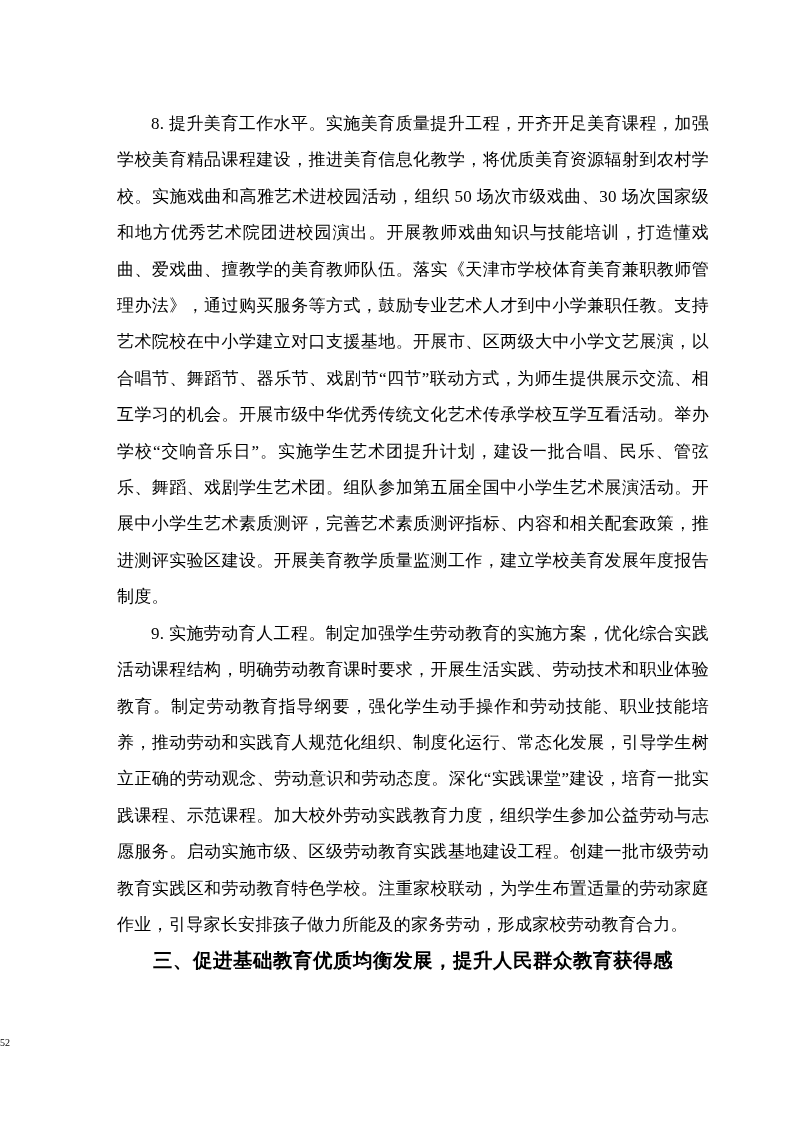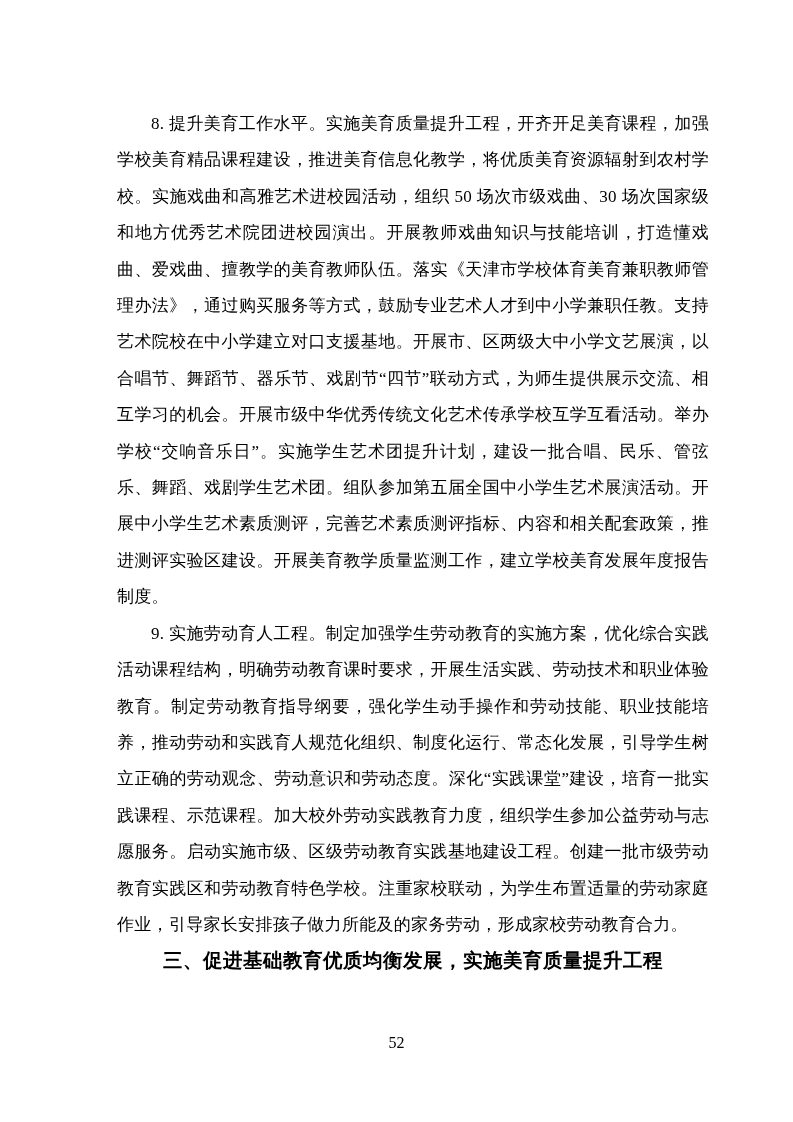--- a/index.html
+++ b/index.html
@@ -38,30 +38,30 @@
     font-size: 19.5px;
     font-weight: 700;
     line-height: 36.4px;
     letter-spacing: 0.5px;
   }
   .footer {
     position: absolute;
     left: 0;
     right: 0;
     top: 1034px;
-    text-align: center;
-    font-size: 16px;
+    text-align: left;
+    font-size: 10px;
     line-height: 18px;
     font-family: "Liberation Serif", "DejaVu Serif", serif;
     color: #000000;
   }
 </style>
 </head>
 <body>
 
 <div class="page">
   <div class="content">
     <p class="para">8. 提升美育工作水平。实施美育质量提升工程，开齐开足美育课程，加强学校美育精品课程建设，推进美育信息化教学，将优质美育资源辐射到农村学校。实施戏曲和高雅艺术进校园活动，组织 50 场次市级戏曲、30 场次国家级和地方优秀艺术院团进校园演出。开展教师戏曲知识与技能培训，打造懂戏曲、爱戏曲、擅教学的美育教师队伍。落实《天津市学校体育美育兼职教师管理办法》，通过购买服务等方式，鼓励专业艺术人才到中小学兼职任教。支持艺术院校在中小学建立对口支援基地。开展市、区两级大中小学文艺展演，以合唱节、舞蹈节、器乐节、戏剧节“四节”联动方式，为师生提供展示交流、相互学习的机会。开展市级中华优秀传统文化艺术传承学校互学互看活动。举办学校“交响音乐日”。实施学生艺术团提升计划，建设一批合唱、民乐、管弦乐、舞蹈、戏剧学生艺术团。组队参加第五届全国中小学生艺术展演活动。开展中小学生艺术素质测评，完善艺术素质测评指标、内容和相关配套政策，推进测评实验区建设。开展美育教学质量监测工作，建立学校美育发展年度报告制度。</p>
     <p class="para">9. 实施劳动育人工程。制定加强学生劳动教育的实施方案，优化综合实践活动课程结构，明确劳动教育课时要求，开展生活实践、劳动技术和职业体验教育。制定劳动教育指导纲要，强化学生动手操作和劳动技能、职业技能培养，推动劳动和实践育人规范化组织、制度化运行、常态化发展，引导学生树立正确的劳动观念、劳动意识和劳动态度。深化“实践课堂”建设，培育一批实践课程、示范课程。加大校外劳动实践教育力度，组织学生参加公益劳动与志愿服务。启动实施市级、区级劳动教育实践基地建设工程。创建一批市级劳动教育实践区和劳动教育特色学校。注重家校联动，为学生布置适量的劳动家庭作业，引导家长安排孩子做力所能及的家务劳动，形成家校劳动教育合力。</p>
-    <h3 class="heading">三、促进基础教育优质均衡发展，实施美育质量提升工程</h3>
+    <h3 class="heading">三、促进基础教育优质均衡发展，提升人民群众教育获得感</h3>
   </div>
   <div class="footer">52</div>
 </div>
 
 </body></html>

